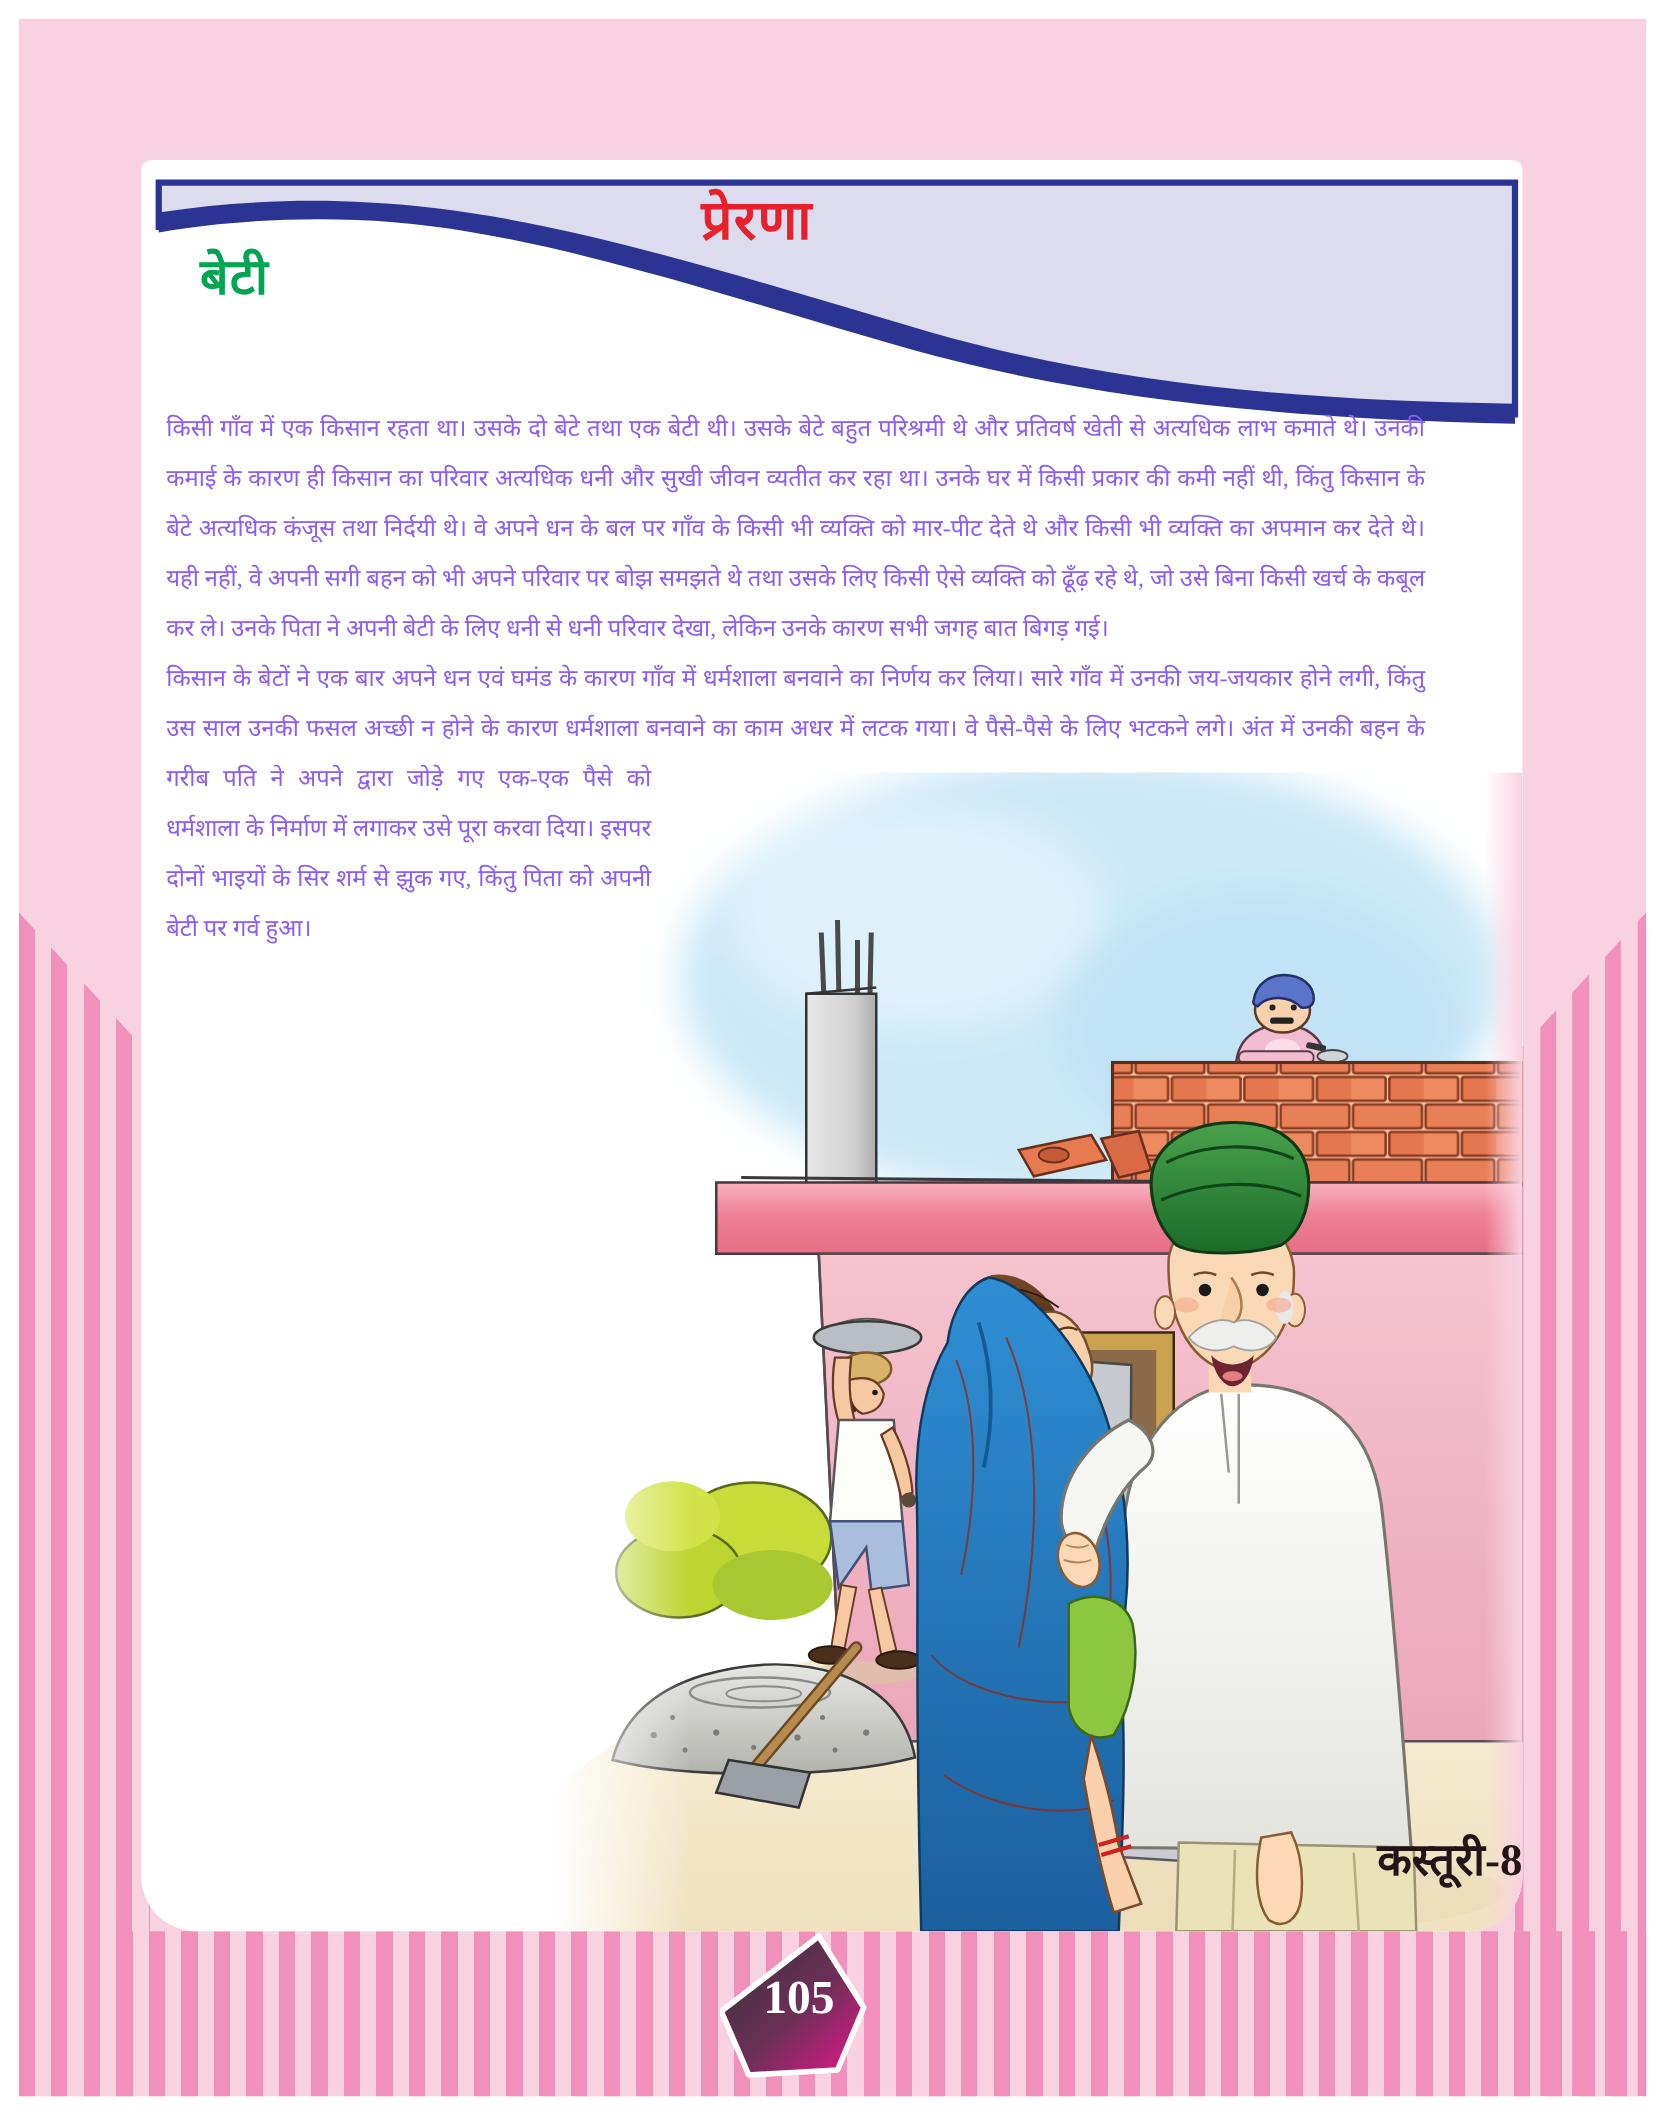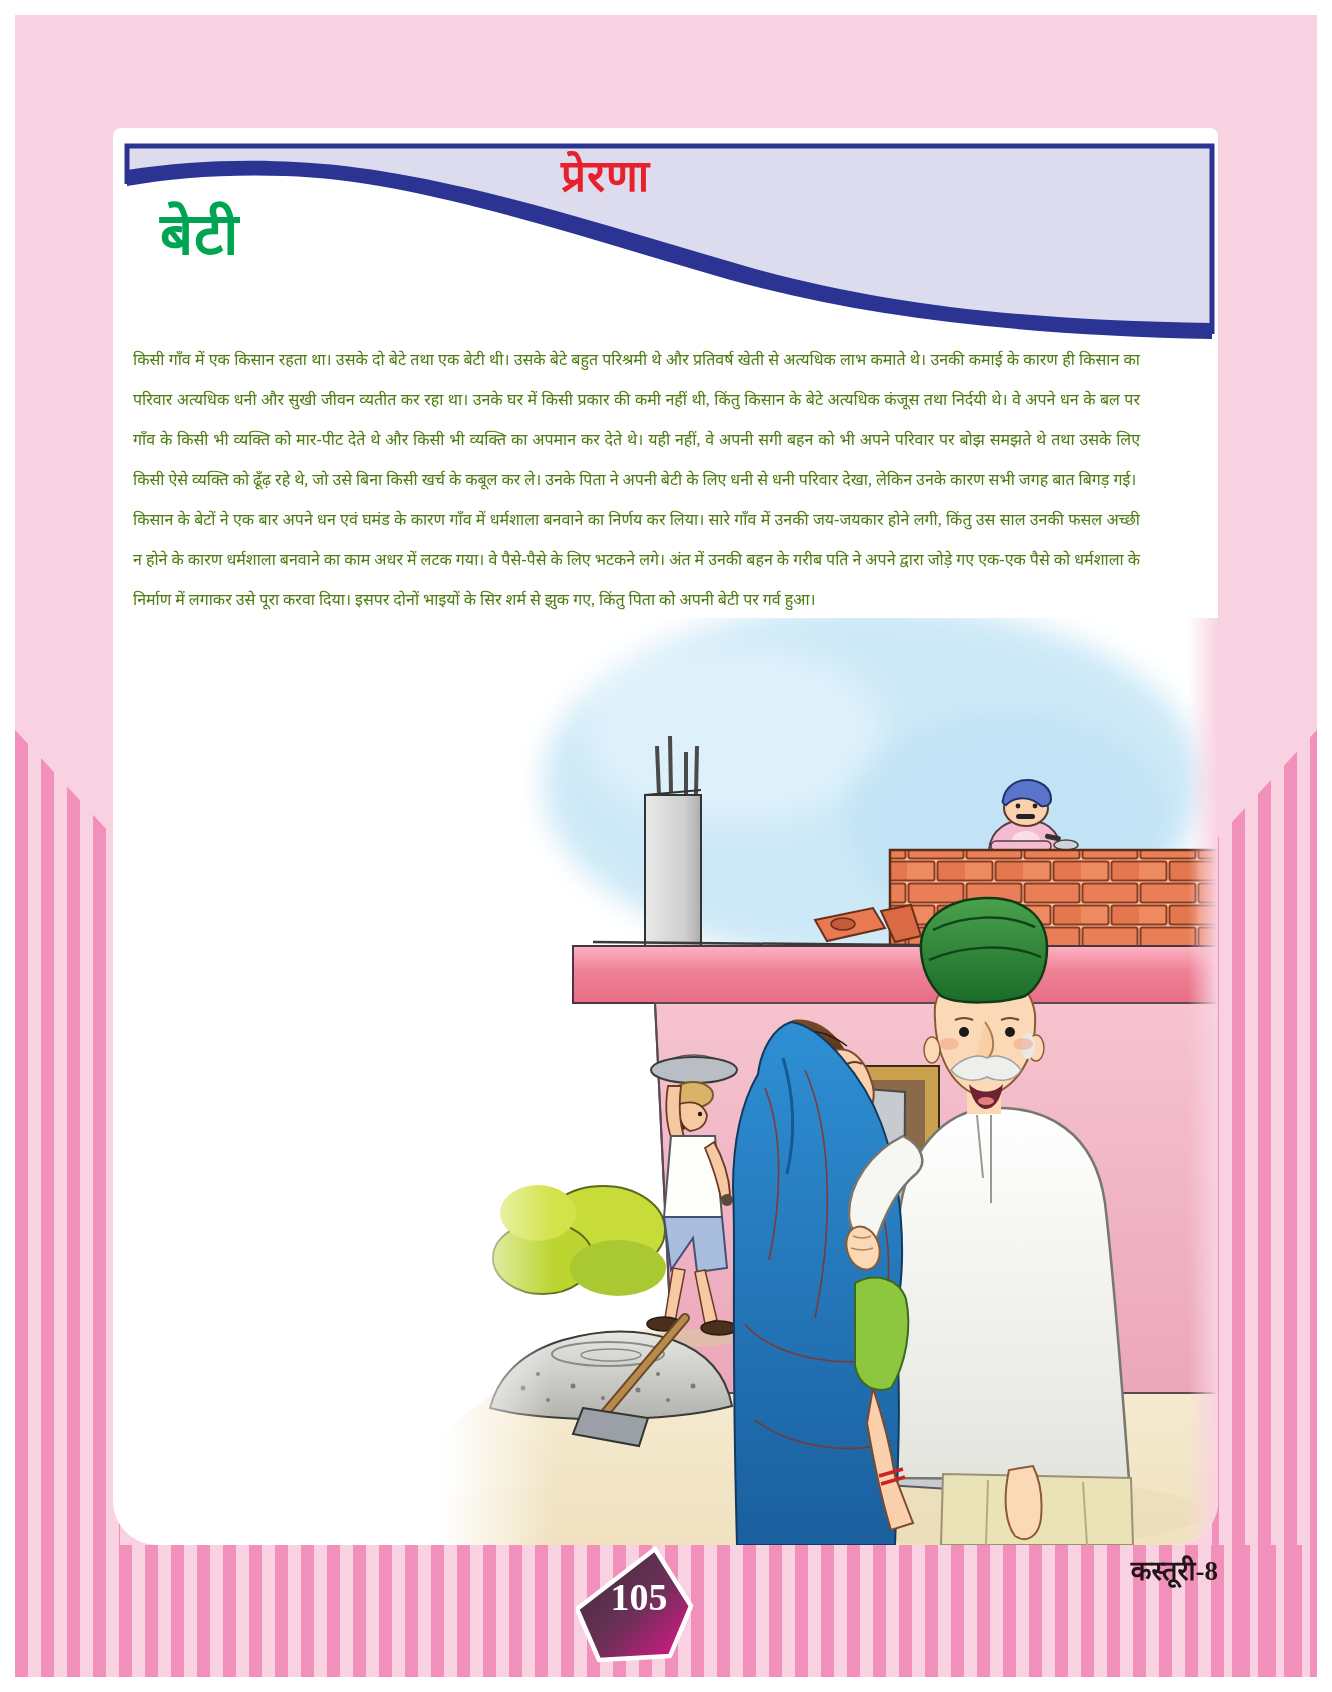--- a/index.html
+++ b/index.html
@@ -18,41 +18,41 @@
   .card {
     position:absolute; left:113px; top:128px; width:1105px; height:1417px;
     background:#ffffff; border-radius:8px 8px 44px 44px; overflow:hidden;
   }
   .header-wave { position:absolute; left:10px; top:14px; width:1093px; height:210px; }
   .title-category {
     position:absolute; left:448px; top:16px; font-size:44px; font-weight:bold;
     color:#e8202b; letter-spacing:1px;
   }
   .title-chapter {
-    position:absolute; left:47px; top:64px; font-size:58px; font-weight:bold;
+    position:absolute; left:47px; top:64px; font-size:40px; font-weight:bold;
     color:#00a551; letter-spacing:1px;
   }
   .illustration { position:absolute; left:330px; top:490px; width:775px; height:927px; z-index:0; }
   .story {
-    position:absolute; left:20px; top:212px; width:1008px; height:1340px; z-index:1;
-    font-size:16px; line-height:40px; color:#4d7c0f; text-align:justify; overflow:hidden;
+    position:absolute; left:20px; top:196px; width:1008px; height:1340px; z-index:1;
+    font-size:19px; line-height:40px; color:#8b5cf6; text-align:justify; overflow:hidden;
   }
   .story p { margin:0; }
   .sp { float:right; clear:right; }
   .sp0 { width:1px;   height:288px; }
   .sp1 { width:620px; height:264px; }
   .sp2 { width:652px; height:250px; }
   .sp3 { width:668px; height:160px; }
   .sp4 { width:706px; height:130px; }
   .sp5 { width:752px; height:128px; }
   .page-badge { position:absolute; left:576px; top:1546px; width:118px; height:118px; z-index:3; }
   .page-badge text { font-family:"Liberation Serif","DejaVu Serif",serif; }
   .book-label {
-    position:absolute; left:1020px; top:1551px; width:198px; text-align:right; z-index:3;
-    font-size:27px; font-weight:bold; color:#231417;
+    position:absolute; left:1020px; top:1462px; width:198px; text-align:right; z-index:3;
+    font-size:36px; font-weight:bold; color:#231417;
   }
 </style>
 </head>
 <body>
 
 <div class="page-bg"></div>
 <div class="stripes stripes-left"></div>
 <div class="stripes stripes-right"></div>
 <div class="stripes stripes-bottom"></div>
 

